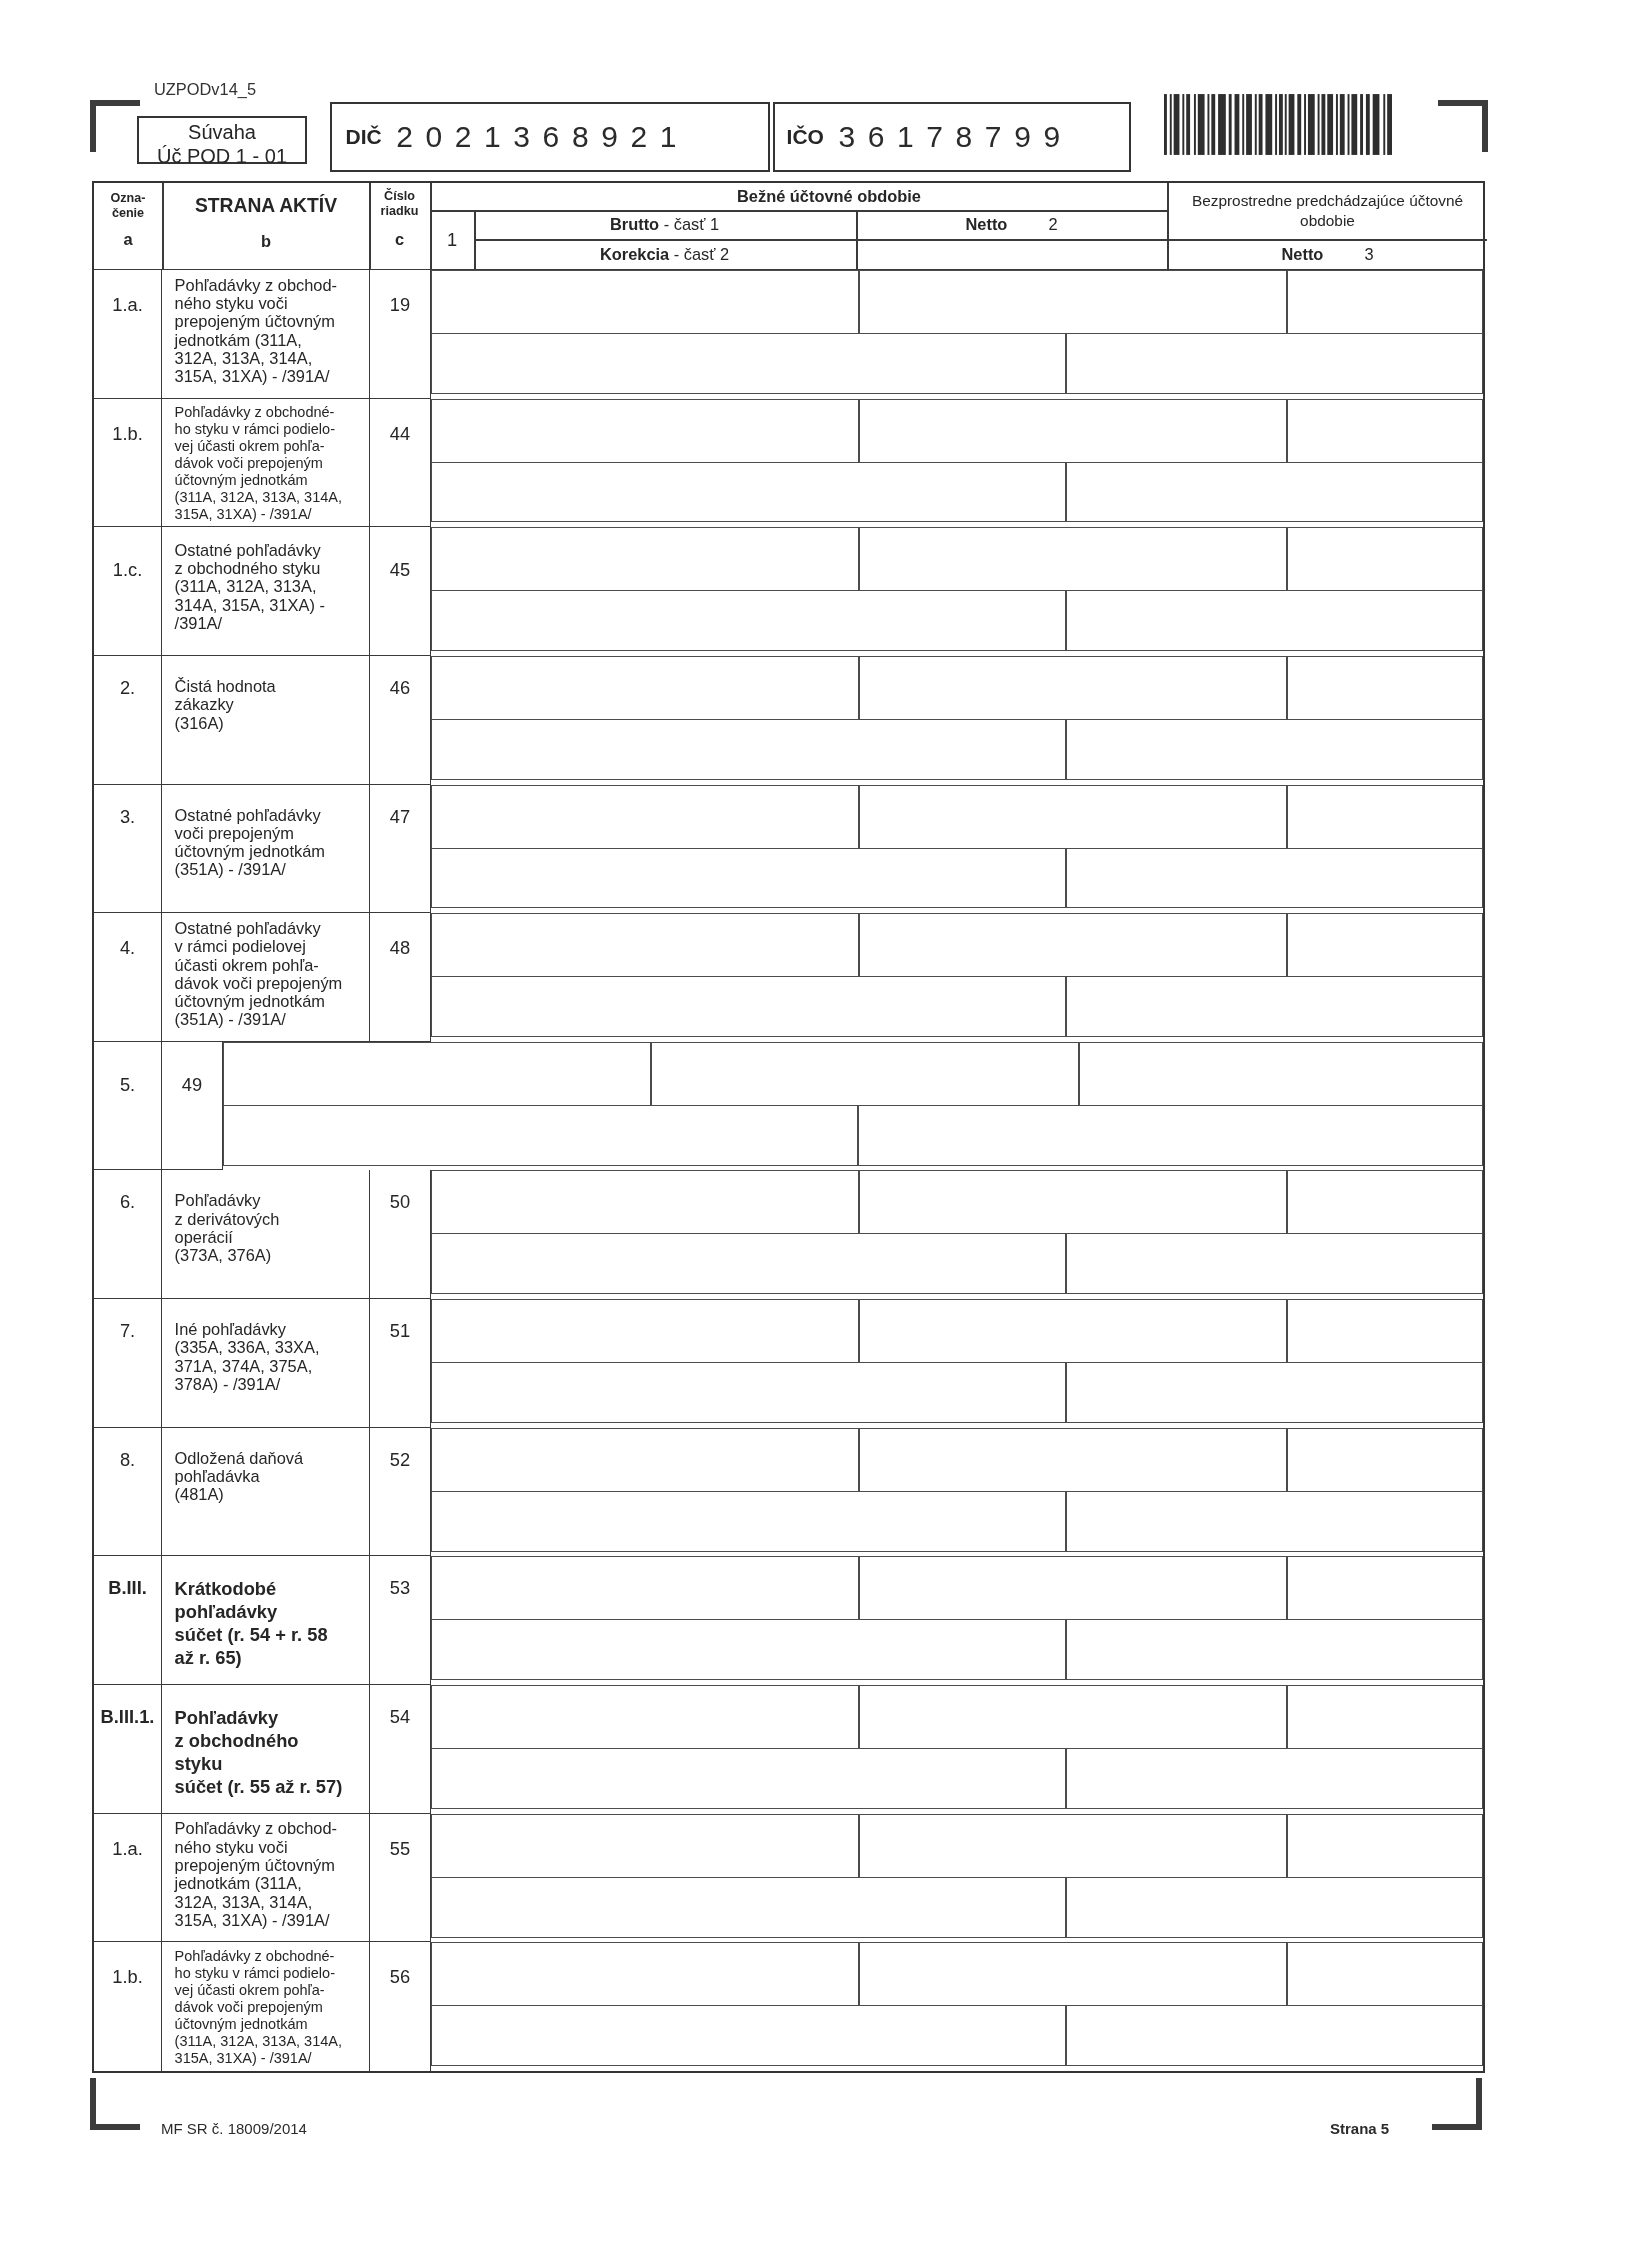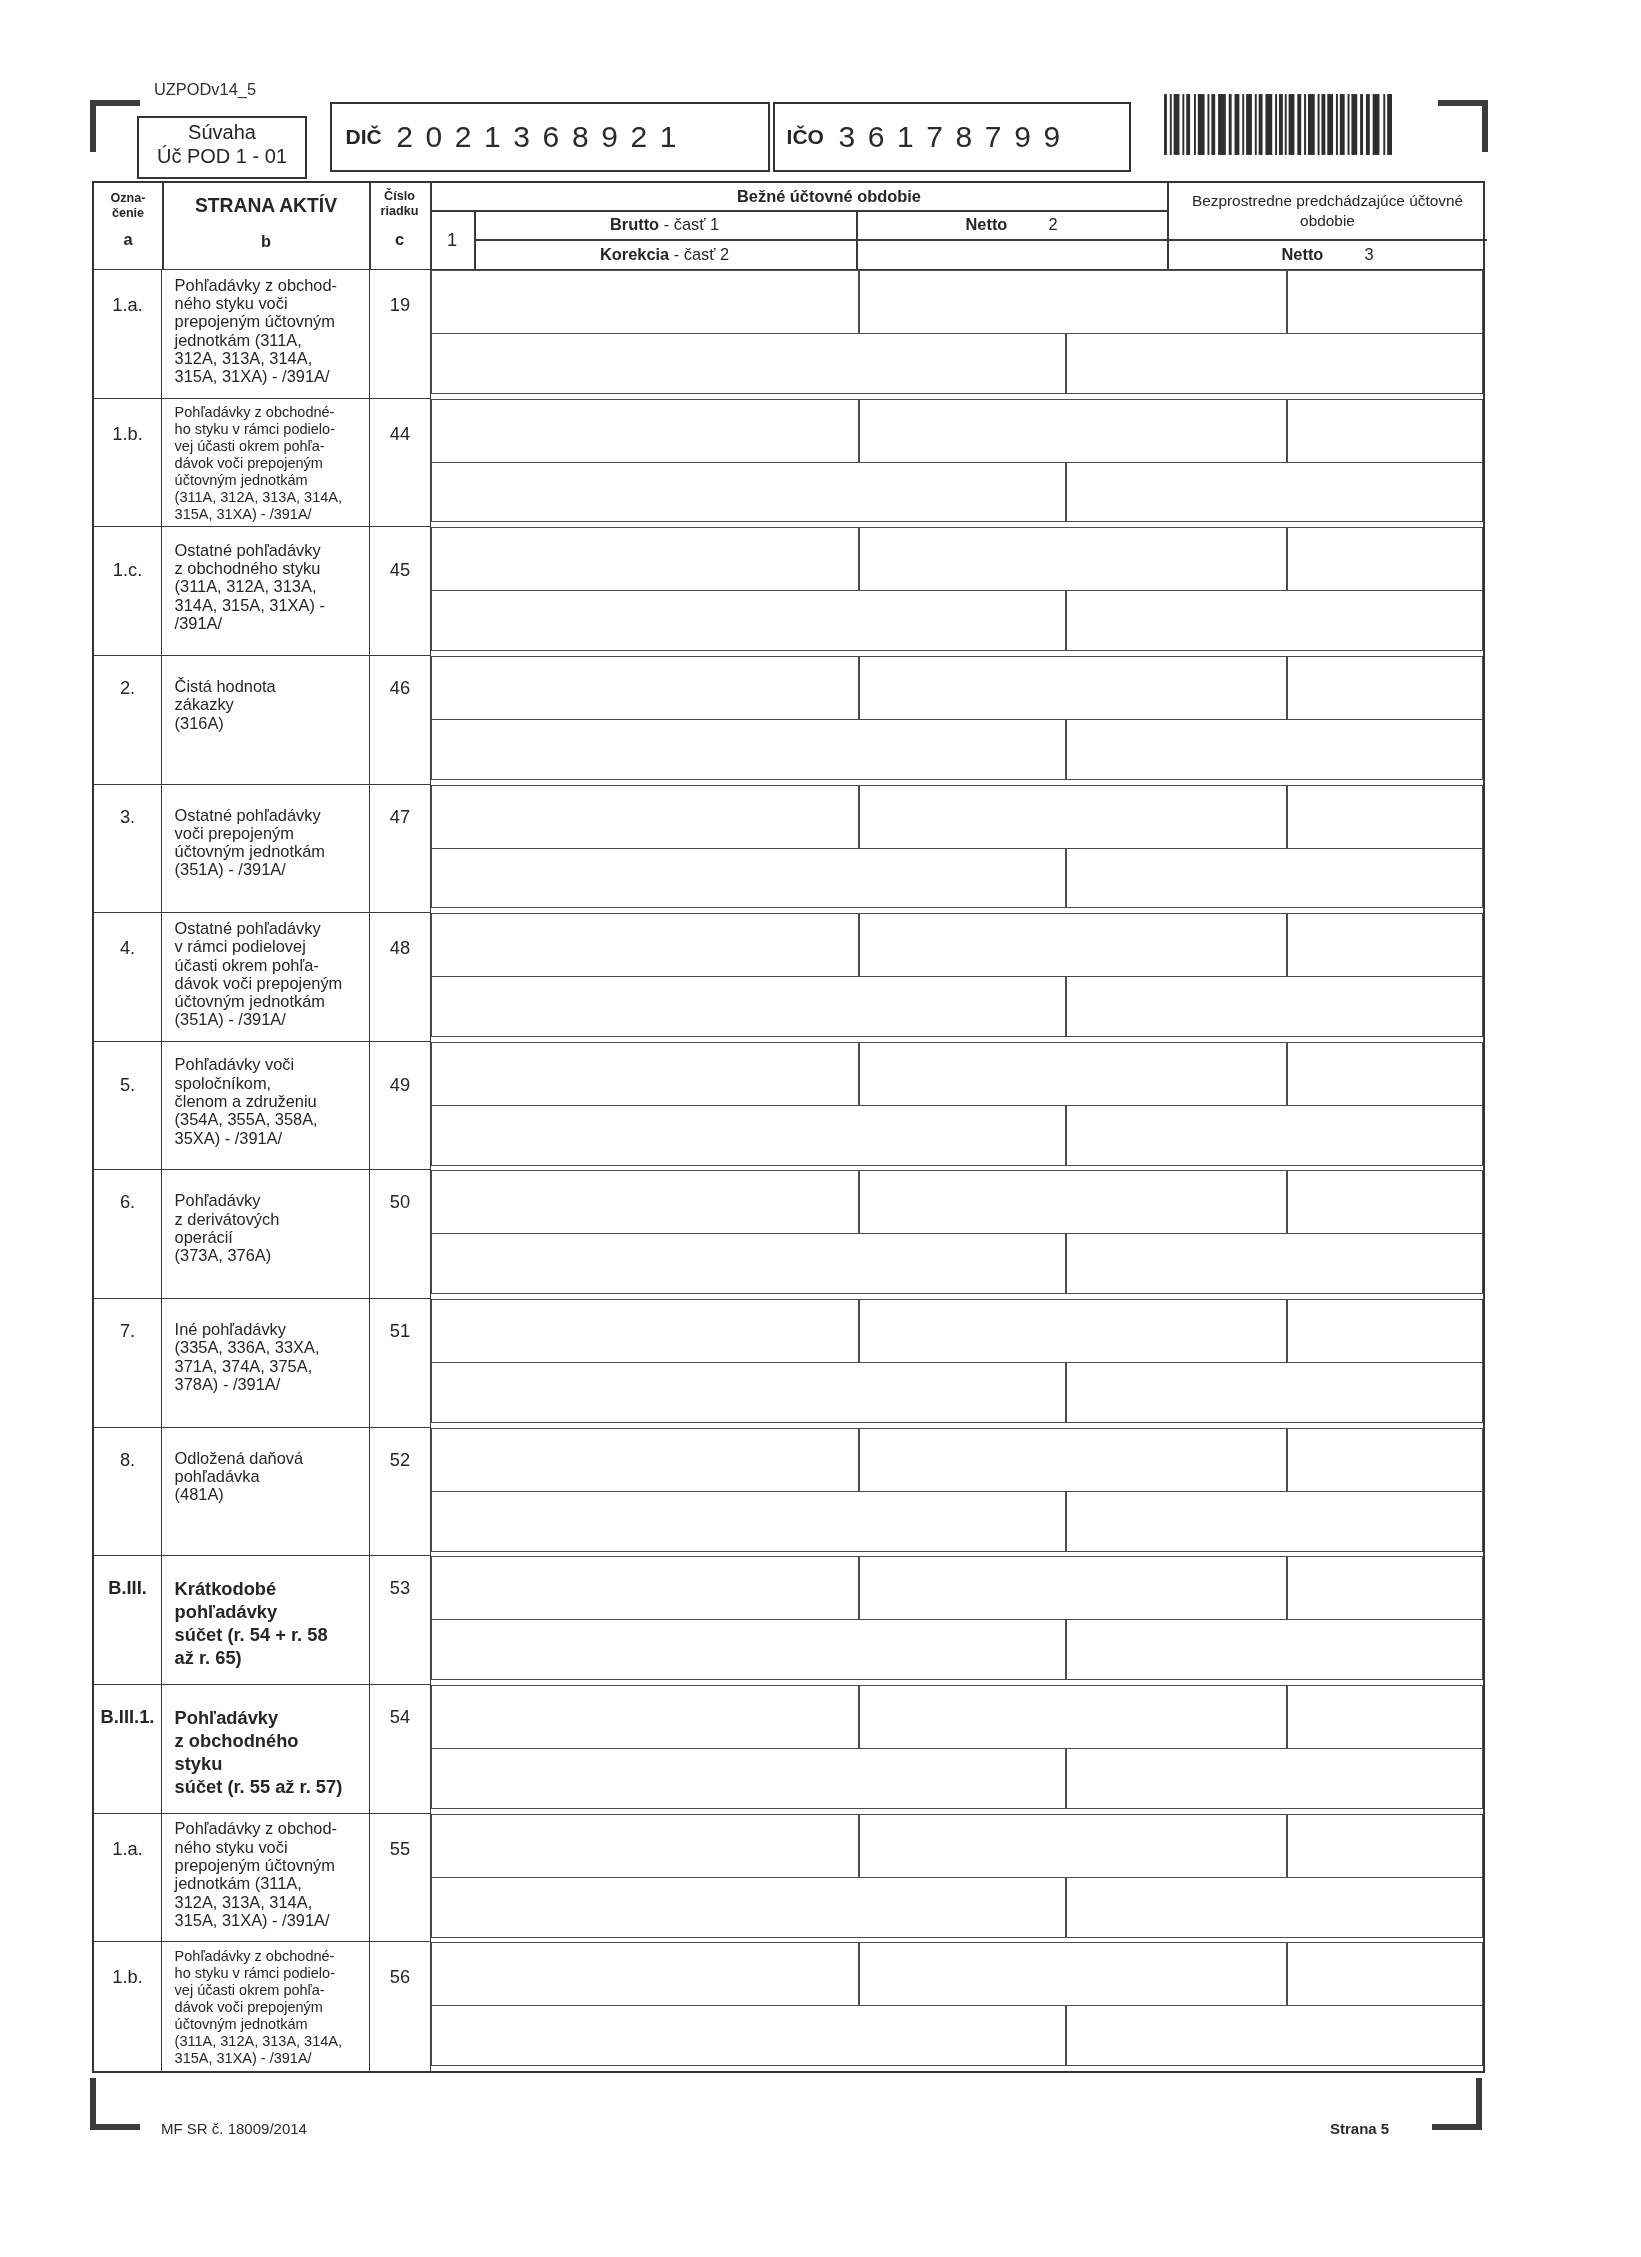--- a/index.html
+++ b/index.html
@@ -13,21 +13,21 @@
   
   .corner { position: absolute; width: 50px; height: 52px; }
   .corner.tl { border-top: 6.8px solid #3c3c3c; border-left: 6.8px solid #3c3c3c; }
   .corner.tr { border-top: 6.8px solid #3c3c3c; border-right: 6.8px solid #3c3c3c; }
   .corner.bl { border-bottom: 6.8px solid #3c3c3c; border-left: 6.8px solid #3c3c3c; }
   .corner.br { border-bottom: 6.8px solid #3c3c3c; border-right: 6.8px solid #3c3c3c; }
 
   .version { left: 154px; top: 80px; font-size: 16.4px; color: #333; }
 
   .hbox { position: absolute; border: 2.9px solid #343434; background: #fff; }
-  .title-box { left: 137px; top: 116px; width: 170px; height: 63px; text-align: center;
+  .title-box { left: 137px; top: 116px; width: 170px; height: 48px; text-align: center;
                font-size: 20px; line-height: 24px; padding-top: 1.9px; }
   .dic-box { left: 330px; top: 102px; width: 440px; height: 70px; display: flex; align-items: center; padding-left: 13.5px; }
   .ico-box { left: 773px; top: 102px; width: 358px; height: 70px; display: flex; align-items: center; padding-left: 11.6px; }
   .idlabel { font-weight: bold; font-size: 21px; }
   .digits  { font-size: 30px; letter-spacing: 12.6px; margin-left: 14.5px; white-space: nowrap; color: #2b2b2b; }
   .barcode { left: 1164px; top: 94px; width: 228px; height: 61px; }
 
   
   .ftable { position: absolute; left: 92px; top: 181px; width: 1393px; height: 1892px; border: 2.9px solid #343434; }
   .thead  { position: relative; height: 87px; border-bottom: 1.9px solid #3a3a3a; }
@@ -274,25 +274,20 @@
               <div class="vdiv" style="left: 426px;"></div>
               <div class="vdiv" style="left: 854px;"></div>
             </div>
             <div class="dbox bot">
               <div class="vdiv" style="left: 633px;"></div>
             </div>
           </div>
         </div>
         <div class="row">
           <div class="cell-a" style="padding-top: 32px;">5.</div>
-          <div class="cell-b" style="padding-top: 13.5px;">Pohľadávky voči
-spoločníkom,
-členom a združeniu
-(354A, 355A, 358A,
-35XA) - /391A/</div>
           <div class="cell-c" style="padding-top: 32px;">49</div>
           <div class="cell-data">
             <div class="dbox top">
               <div class="vdiv" style="left: 426px;"></div>
               <div class="vdiv" style="left: 854px;"></div>
             </div>
             <div class="dbox bot">
               <div class="vdiv" style="left: 633px;"></div>
             </div>
           </div>

